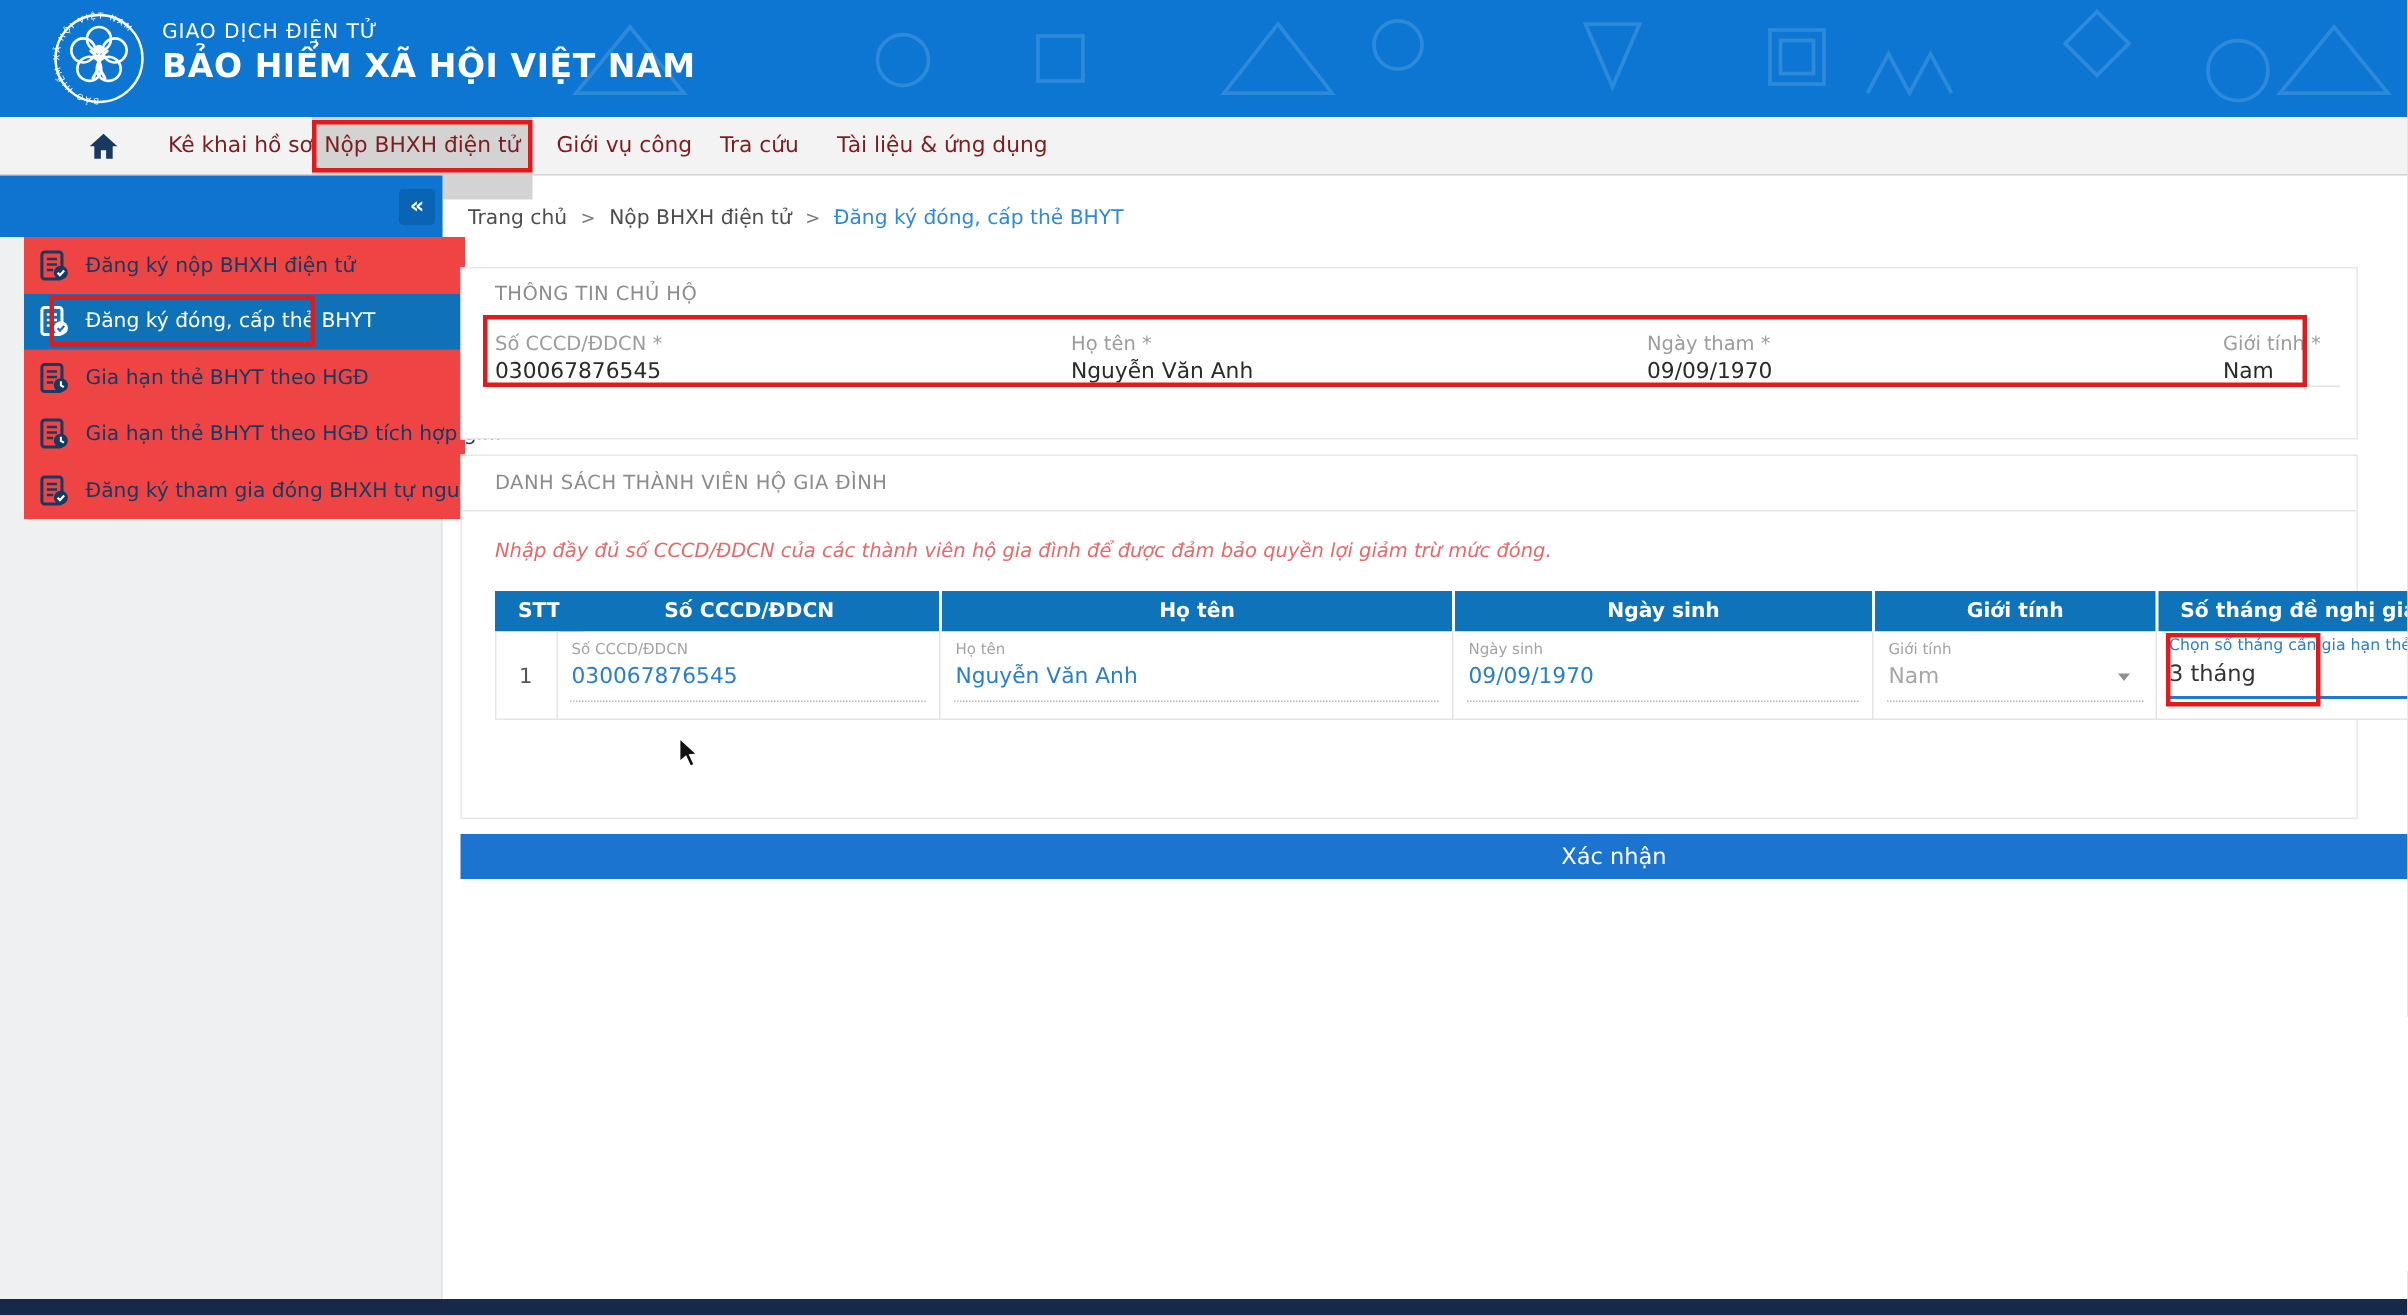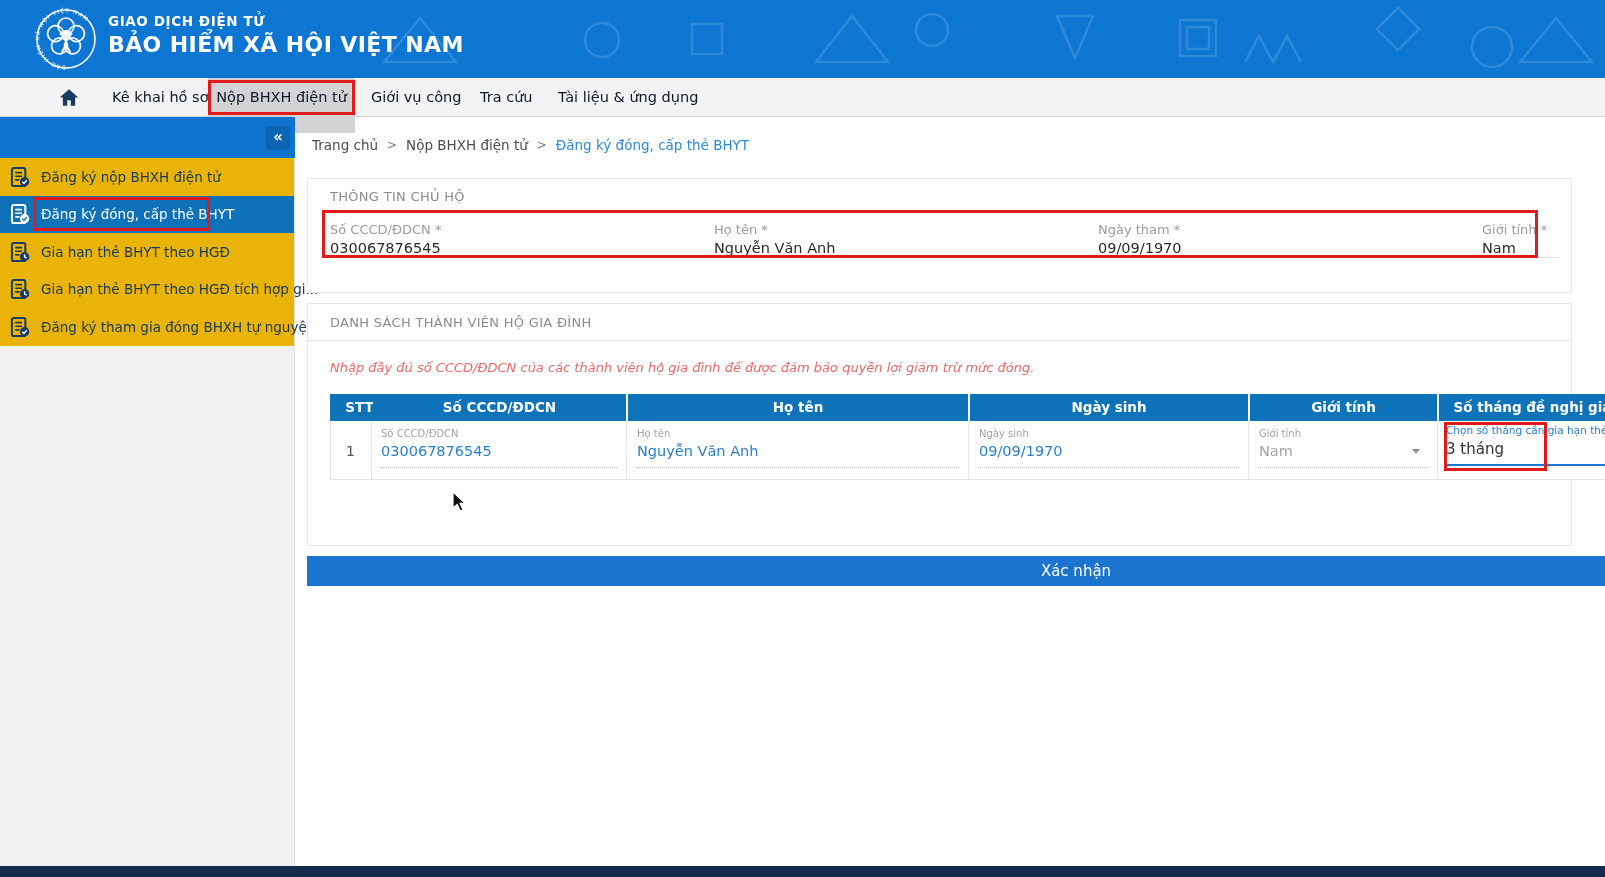--- a/index.html
+++ b/index.html
@@ -3,34 +3,34 @@
 <meta charset="utf-8">
 <style>
   html,body{margin:0;padding:0;background:#cfcfcf;}
   .app{position:relative;width:1605px;height:877px;overflow:hidden;background:#fff;
        font-family:"DejaVu Sans","Liberation Sans",sans-serif;-webkit-font-smoothing:antialiased;}
   .abs{position:absolute;}
   .nowrap{white-space:nowrap;}
 
   
   .hdr{left:0;top:0;width:1605px;height:78px;background:#0d76d3;}
-  .hdr-l1{left:108px;top:13px;color:#fff;font-size:13.5px;font-weight:bold;letter-spacing:.6px;}
+  .hdr-l1{left:108px;top:13px;color:#fff;font-size:13.5px;font-weight:normal;letter-spacing:.6px;}
   .hdr-l2{left:108px;top:32px;color:#fff;font-size:22px;font-weight:bold;letter-spacing:.4px;}
 
   
   .nav{left:0;top:78px;width:1605px;height:39px;background:#f3f3f3;border-bottom:1px solid #d4d4d4;box-sizing:border-box;}
-  .nav-item{top:78px;height:55px;line-height:39px;color:#0f172a;font-size:14.5px;}
+  .nav-item{top:78px;height:55px;line-height:39px;color:#7f1d1d;font-size:14.5px;}
   .nav-sel{background:#d3d3d3;text-align:center;}
 
   
   .sb{left:0;top:117px;width:295px;height:749px;background:#eef0f1;border-right:1px solid #e0e0e0;box-sizing:border-box;}
   .sb-strip{left:0;top:117px;width:295px;height:41px;background:#0e74d0;}
   .sb-collapse{left:266px;top:126px;width:24px;height:24px;background:#0a64b4;border-radius:3px;color:#fff;
                font-size:15px;font-weight:bold;text-align:center;line-height:23px;}
-  .sb-menu{left:0;top:158px;width:294px;background:#eab308;}
+  .sb-menu{left:16px;top:158px;width:294px;background:#ef4444;}
   .mi{position:relative;height:37.5px;display:flex;align-items:center;color:#183a61;font-size:13.5px;}
   .mi .ic{width:22px;height:22px;margin:0 10px 0 9px;flex:0 0 auto;color:#183a61;}
   .mi.sel{background:#0f72b8;color:#fff;}
   .mi.sel .ic{color:#fff;}
   .mi svg .badge-mark{stroke:#fff;}
   .mi.sel svg .badge-mark{stroke:#0f72b8;}
 
   
   .bc{left:312px;top:136px;height:18px;display:flex;align-items:center;font-size:13.5px;color:#4d4d4d;}
   .bc .sep{margin:0 9px;color:#7a7a7a;font-size:12px;}

